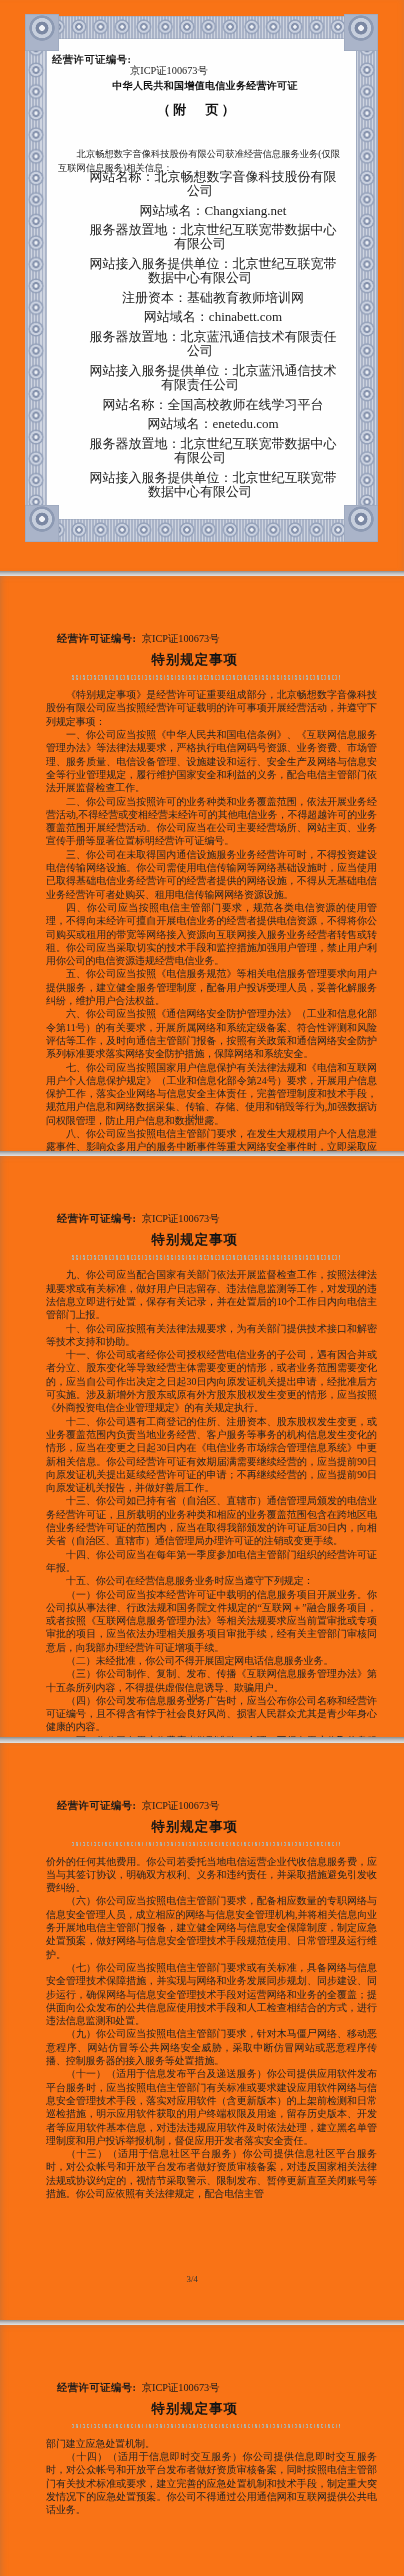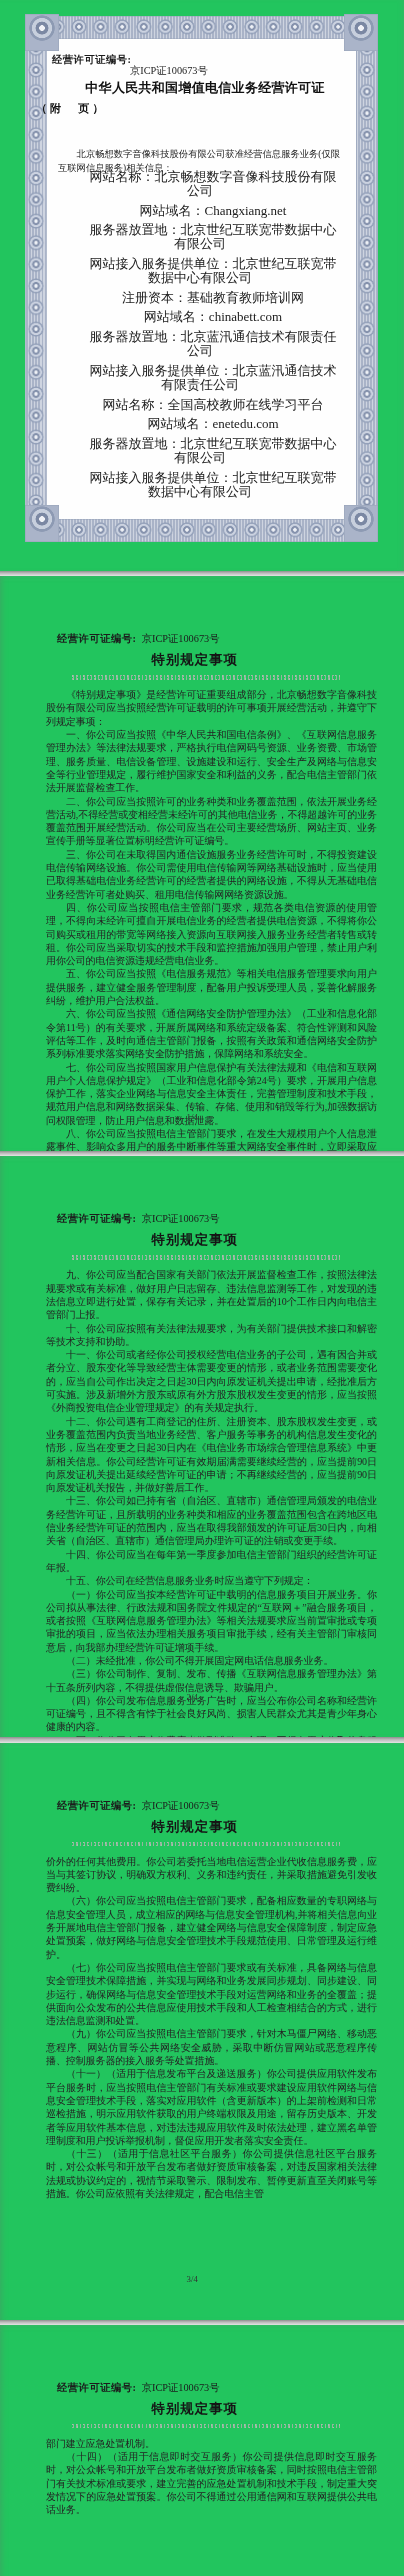--- a/index.html
+++ b/index.html
@@ -1,18 +1,18 @@
 <!DOCTYPE html>
 <html style="font-size:8.2px"><head>
 <meta charset="utf-8">
 <style>
   html,body{margin:0;padding:0;background:#ffffff;}
   .stage{position:relative;width:405px;height:2873px;margin:0;background:#fff;
          font-family:"Liberation Serif","DejaVu Serif",serif;color:#262626;}
-  .page{position:relative;overflow:hidden;background:#22c55e;}
+  .page{position:relative;overflow:hidden;background:#f97316;}
   .page.shadowed{box-shadow:inset 6.2px 0 7.2px -5.2px rgba(110,110,110,.35),
                             inset 0 5.2px 6.2px -5.2px rgba(140,140,140,.28);}
   .page1{height:571px;box-shadow:inset -4.6px 0 6.2px -4.1px rgba(130,130,130,.30);}
   .page2{height:575px;} .page3{height:581px;} .page4{height:577px;} .page5{height:549px;}
   .divider{height:5.2px;background:linear-gradient(180deg,#8e8e8e 0%,#b9b9b9 40%,#e3e3e3 100%);}
 
   
   .band{position:absolute;background-color:#b4bdd0;
         background-image:
           radial-gradient(circle,#eef1f6 0 1.5px,#8390ab 2.1px 3.6px,#ccd3e1 4.1px 5.7px,#93a0b9 6.2px 7.2px,rgba(180,189,208,0) 7.7px),
@@ -27,23 +27,23 @@
         box-shadow:inset 0 0 0 0.5px #96a1b8;}
   .c-tl{left:25px;top:14.4px;} .c-tr{right:27px;top:14.4px;}
   .c-bl{left:25px;bottom:29px;} .c-br{right:27px;bottom:29px;}
   .frame-inner{position:absolute;left:46px;right:48px;top:38px;bottom:52px;
         box-shadow:0 0 0 0.5px #a7b1c5;background:#fefefe;}
 
   
   .p1-label{position:absolute;left:52px;top:53px;font-size:10.3px;font-weight:bold;color:#1c1c1c;letter-spacing:0.5px;}
   .p1-number{position:absolute;left:130px;top:64px;font-size:10.3px;color:#1c1c1c;}
   .p1-title{position:absolute;left:36px;right:31px;top:79px;text-align:center;
-        font-size:13px;font-weight:bold;color:#111;letter-spacing:0.3px;}
-  .p1-subtitle{position:absolute;left:36px;right:46px;top:101px;
-        font-size:11px;font-weight:bold;color:#111;letter-spacing:3.1px;}
+        font-size:10px;font-weight:bold;color:#111;letter-spacing:0.3px;}
+  .p1-subtitle{position:absolute;left:36px;right:46px;top:101px;text-align:center;
+        font-size:13px;font-weight:bold;color:#111;letter-spacing:3.1px;}
   .p1-intro{position:absolute;left:58px;top:138px;width:282px;font-size:9.3px;line-height:14px;
         text-indent:2em;text-align:justify;word-break:break-all;color:#202020;}
   .p1-items{position:absolute;left:58px;top:170px;width:284px;}
   .p1-items p{margin:0 0 5.7px 0;font-size:13px;line-height:14px;text-indent:2em;
         text-align:center;word-break:break-all;color:#202020;}
 
   
   .hdr{position:absolute;left:57px;top:56px;font-size:10.3px;color:#1c1c1c;white-space:nowrap;}
   .hdr .lbl{font-weight:bold;letter-spacing:0.5px;}
   .hdr .num{margin-left:5.2px;}

